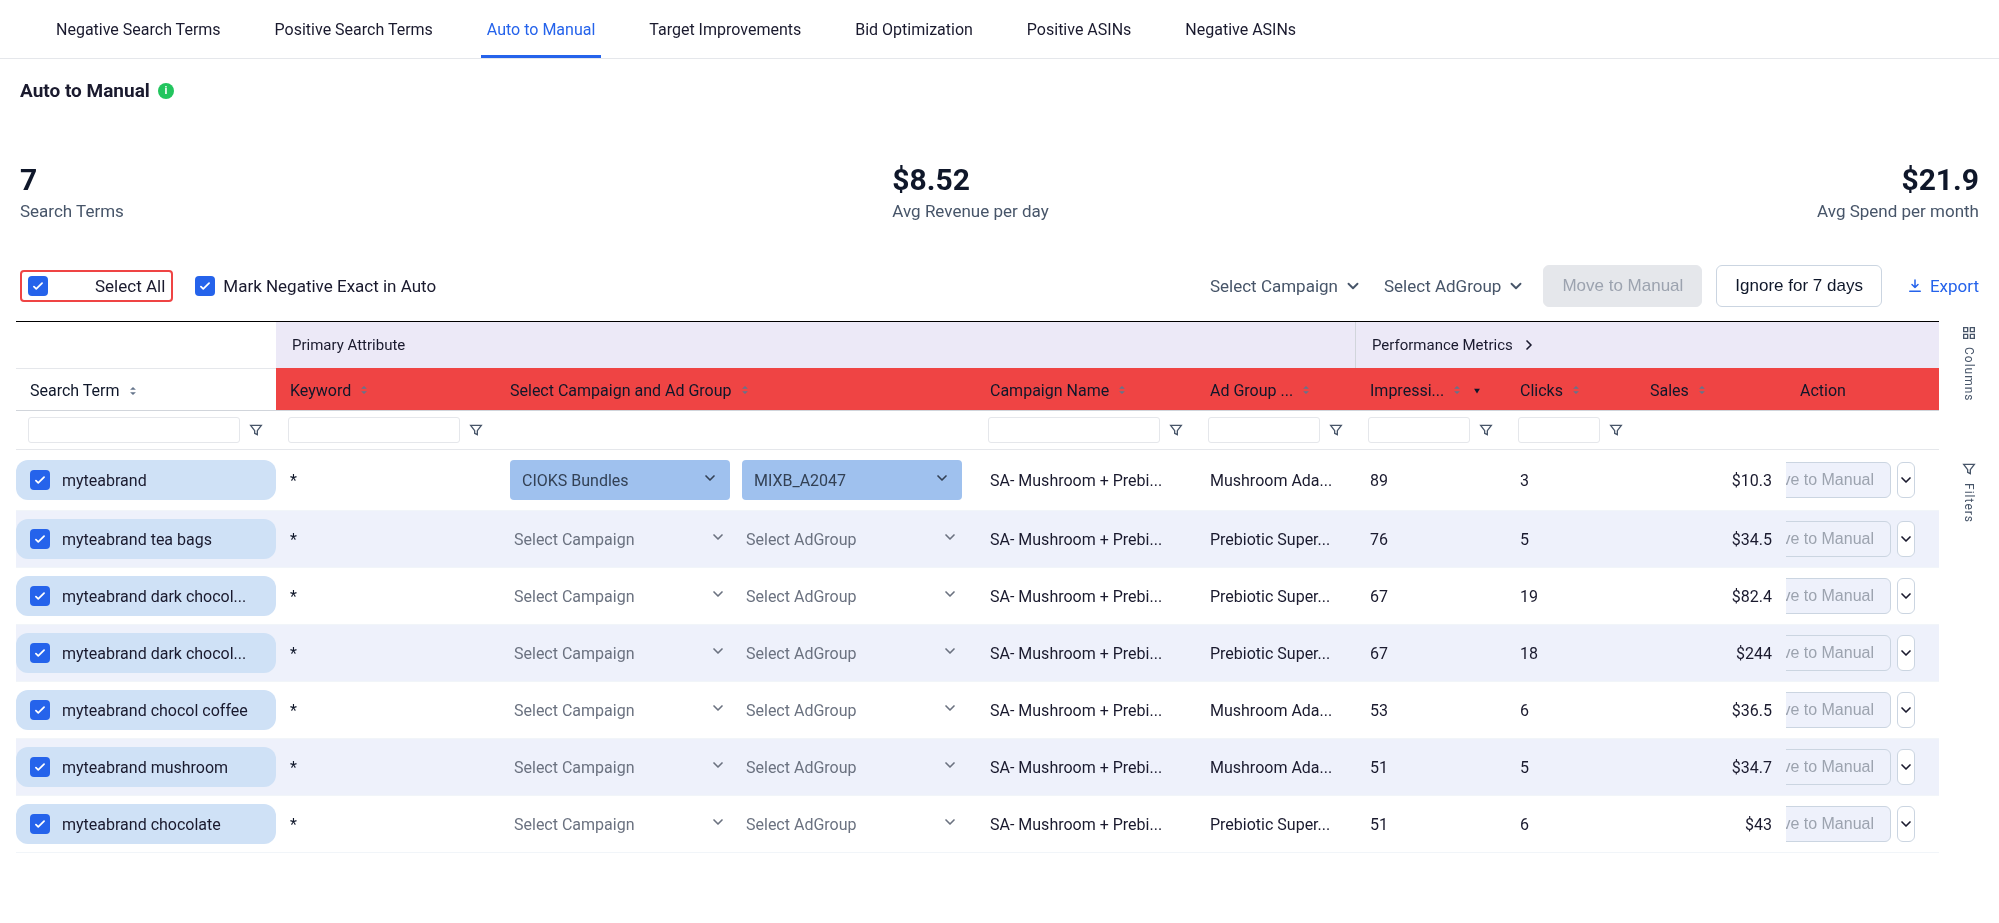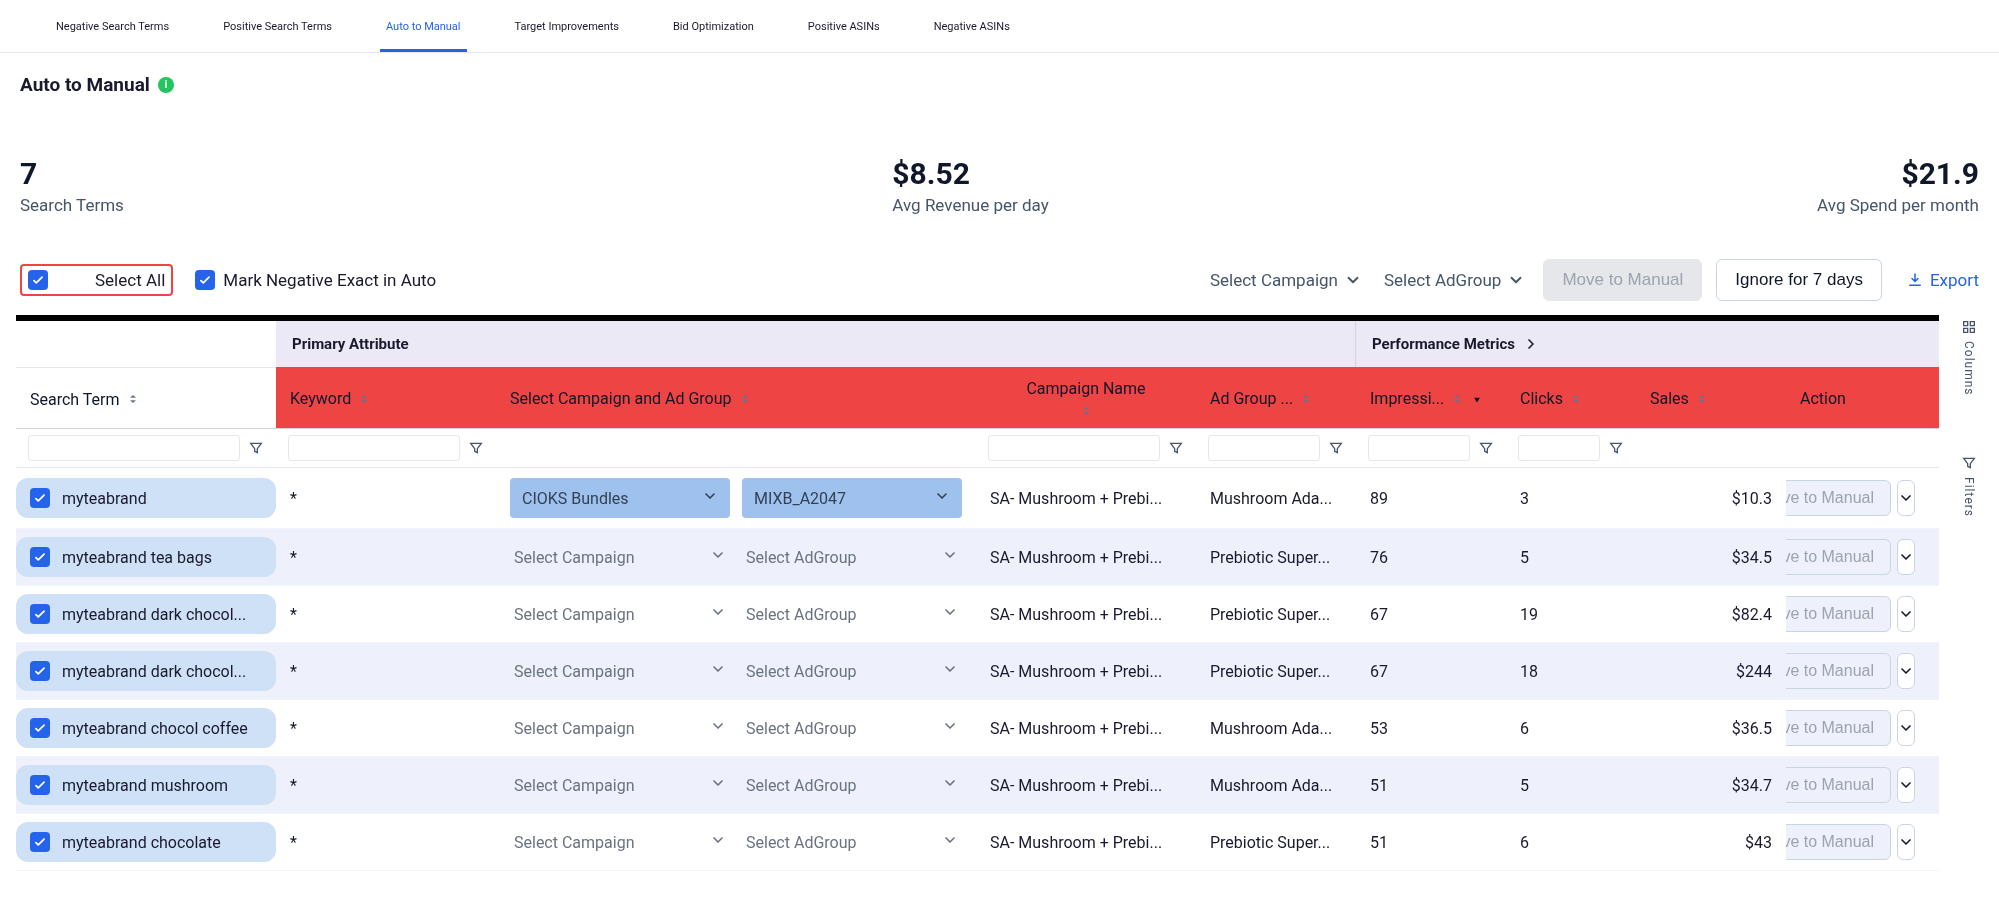--- a/index.html
+++ b/index.html
@@ -12,21 +12,21 @@
   }
   
   .tabs {
     display: flex;
     gap: 42px;
     padding: 12px 50px 0 50px;
     border-bottom: 1px solid #e5e7eb;
   }
   .tab {
     padding: 8px 6px 16px 6px;
-    font-size: 11px;
+    font-size: 16px;
     color: #1a1a2e;
     cursor: pointer;
     border-bottom: 3px solid transparent;
   }
   .tab.active {
     color: #2563eb;
     border-bottom-color: #2563eb;
   }
   
   .page-head {
@@ -86,22 +86,22 @@
     color: #2563eb; font-size: 17px; cursor: pointer; margin-left: 10px;
   }
   
   .table-wrap {
     position: relative;
     margin: 0 60px 0 16px;
   }
   .header-groups {
     display: flex;
     background: #ece9f7;
-    font-size: 15px; font-weight: 700;
-    border-top: 6px solid #000000;
+    font-size: 15px; font-weight: 400;
+    border-top: 1px solid #000000;
   }
   .hg-st { width: 260px; background: #fff; }
   .hg-pa { flex: 0 0 1080px; padding: 14px 16px; border-right: 1px solid #d1d5db; }
   .hg-pm { flex: 1; padding: 14px 16px; display:flex; align-items:center; gap:8px;}
   .cols {
     display: flex;
     background: #ef4444;
     color: #0f172a;
     font-size: 16px;
     border-bottom: 1px solid #d1d5db;
@@ -179,21 +179,21 @@
     display:flex; flex-direction:column; align-items:center; gap:6px;
     color:#475569; font-size:12px;
   }
   .rail.top { top: 4px; }
   .rail.bot { top: 140px; }
   .rail .vlabel { writing-mode: vertical-rl; transform: rotate(0deg); letter-spacing:1px; }
 
   
   .col.kw { width: 220px; }
   .col.cg { width: 480px; }
-  .col.cn { width: 220px; flex-direction: column; }
+  .col.cn { width: 220px; }
   .col.ad { width: 160px; }
   .col.im { width: 150px; }
   .col.cl { width: 130px; }
   .col.sa { width: 150px; }
   .col.ac { flex:1; }
 </style>
 </head>
 <body>
 
 <svg width="0" height="0" style="position:absolute">

